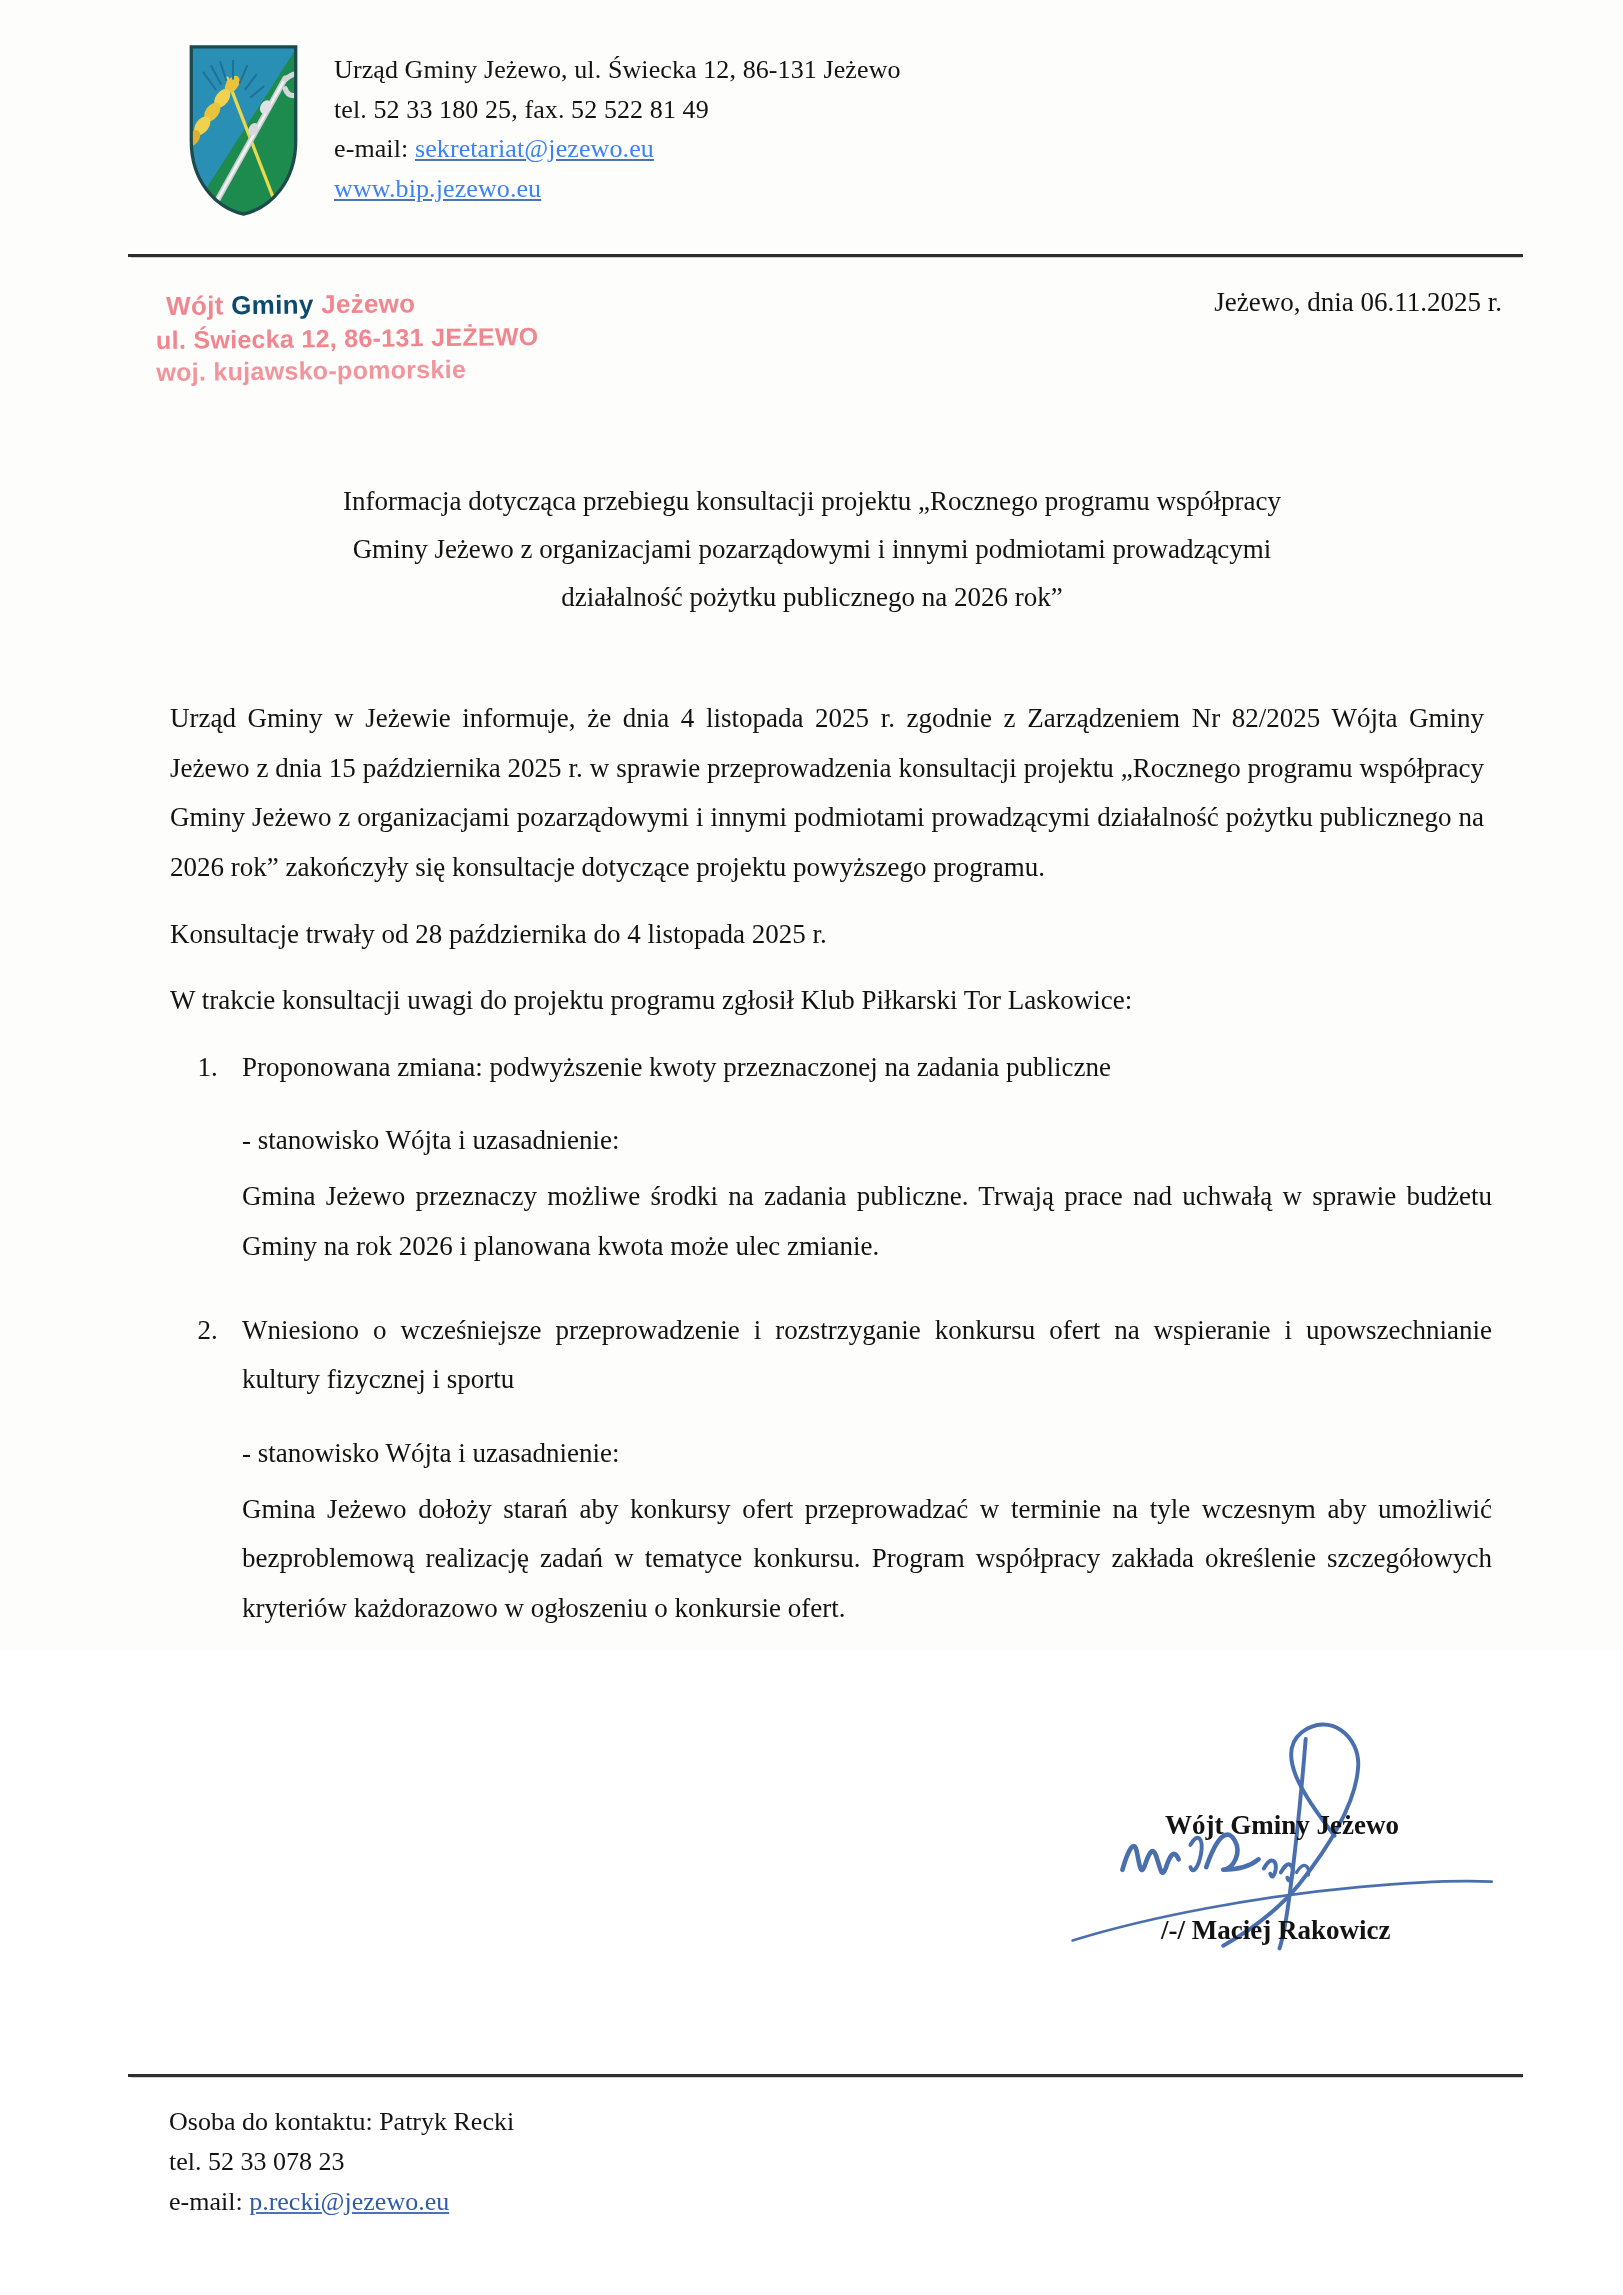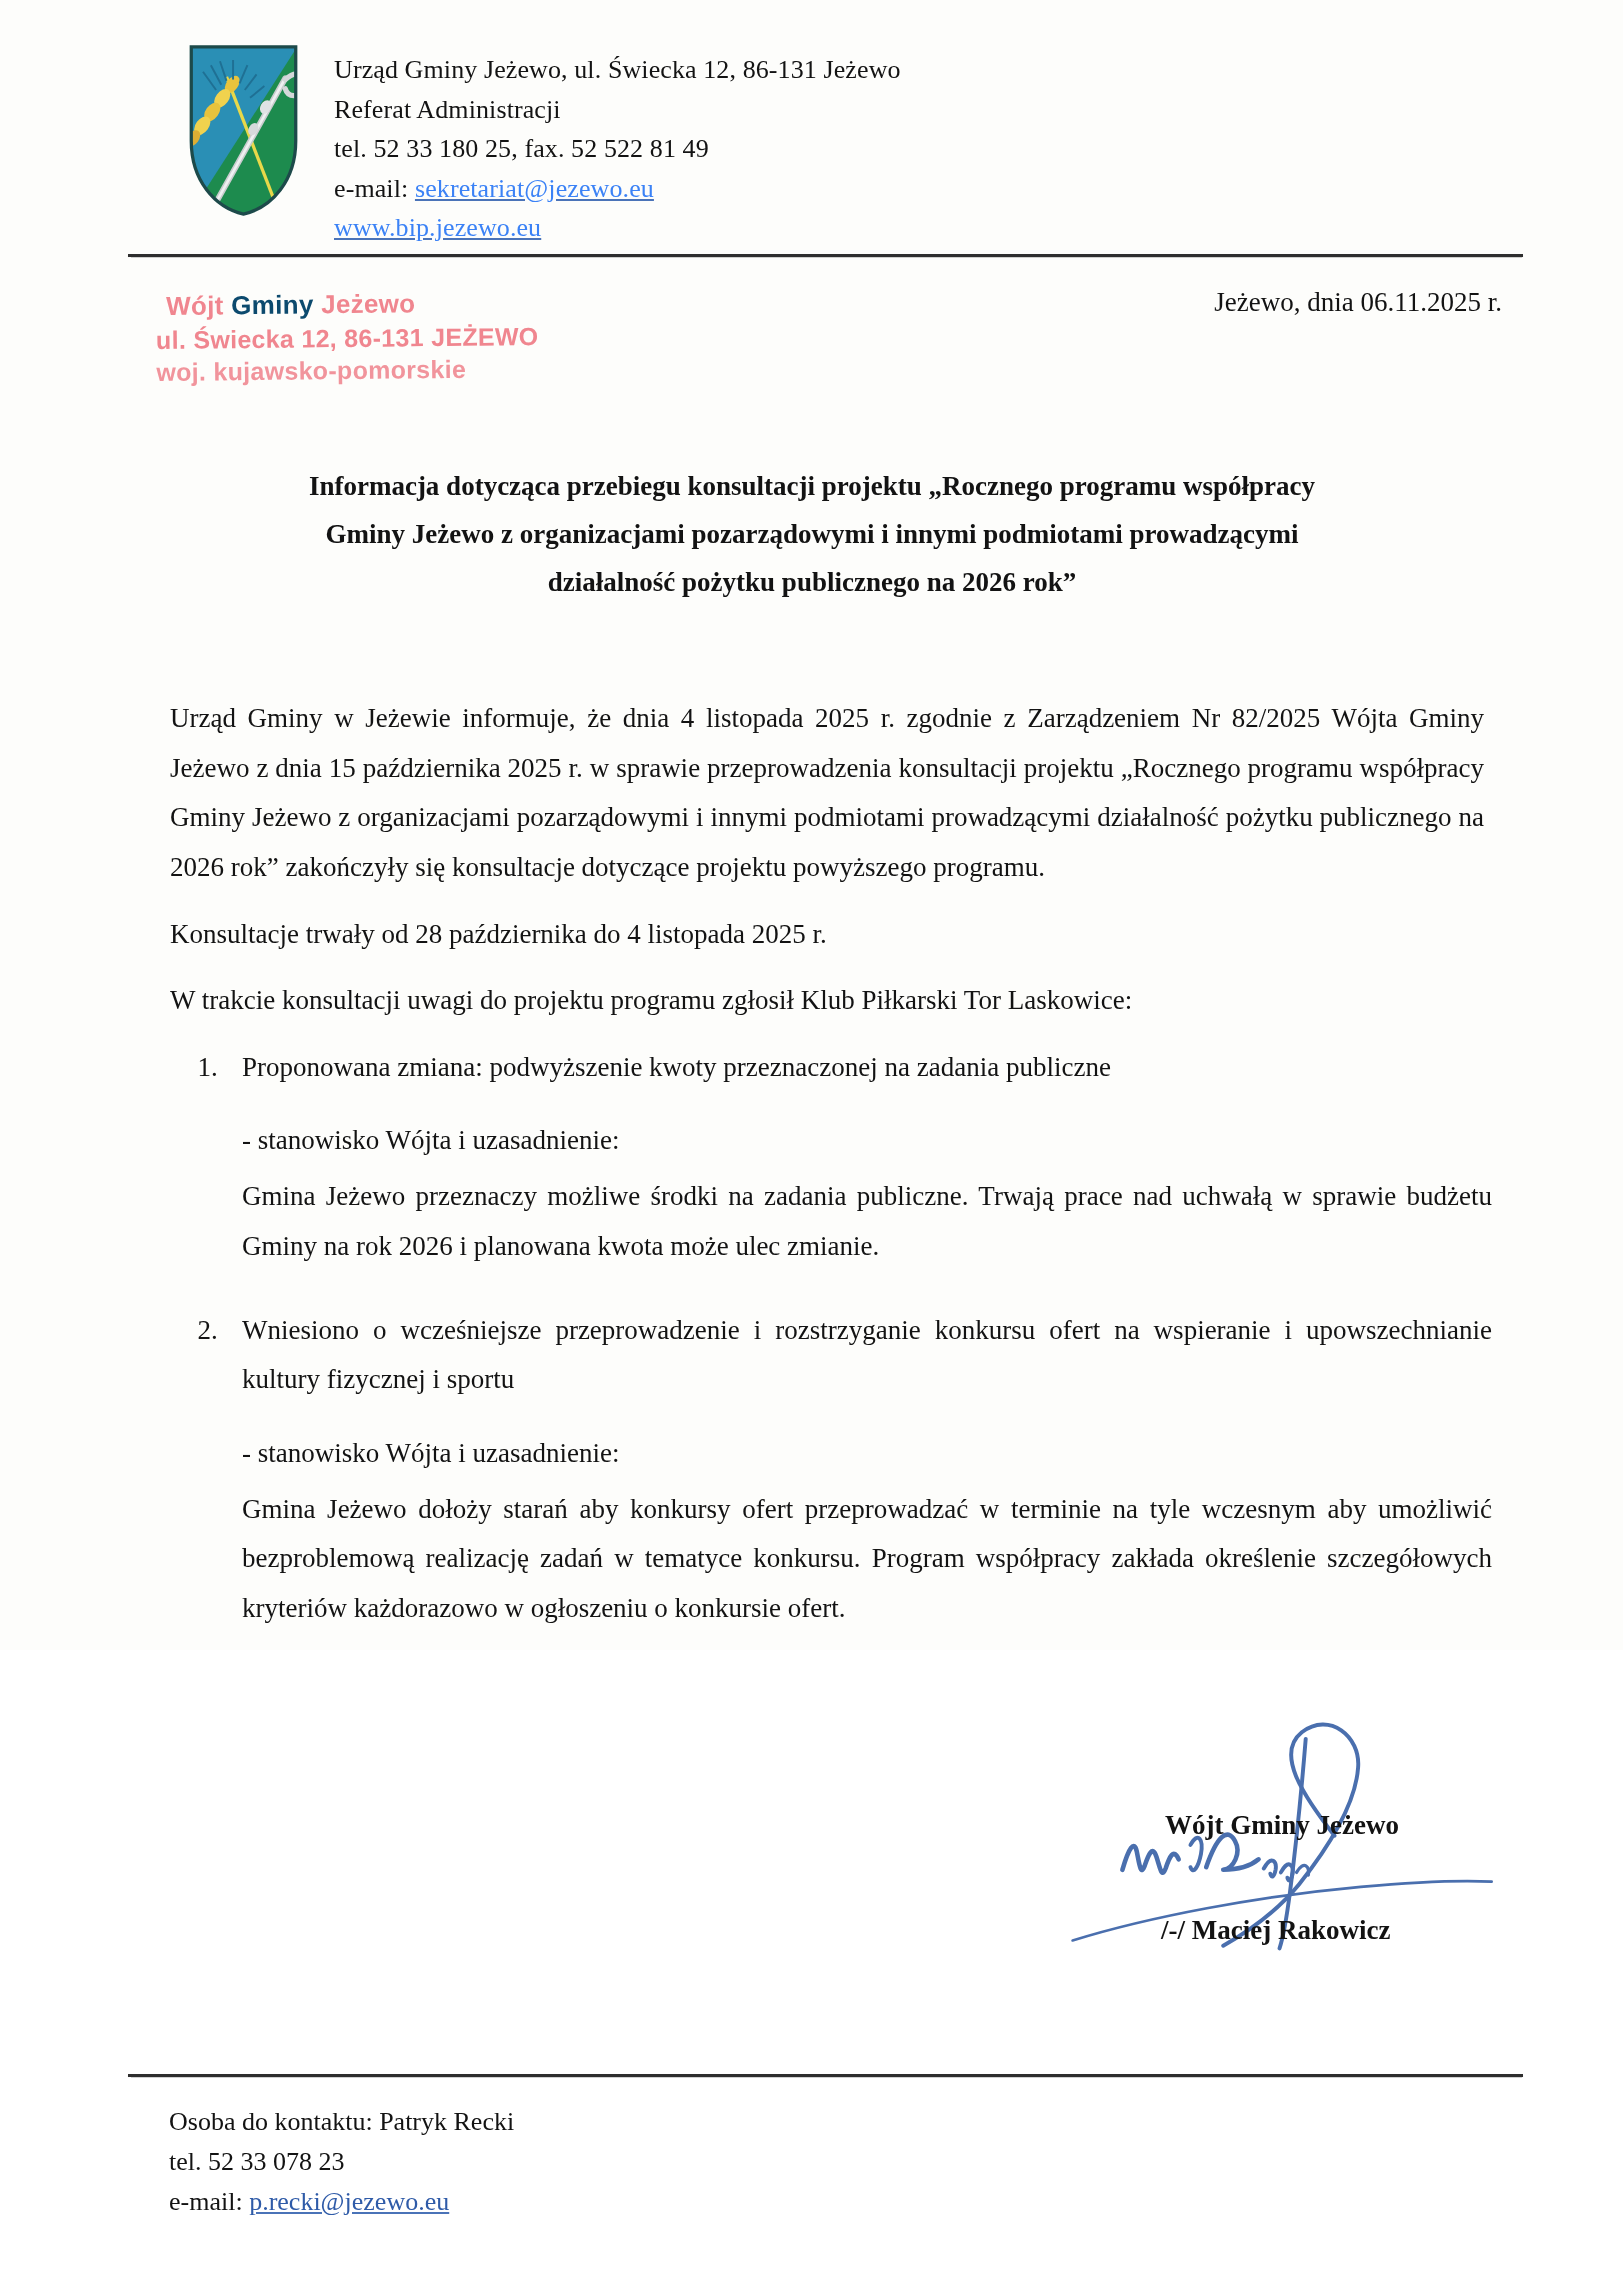--- a/index.html
+++ b/index.html
@@ -100,24 +100,24 @@
     right: 121px;
     top: 287px;
     font-size: 27px;
     white-space: nowrap;
   }
 
   
   .doc-title {
     position: absolute;
     left: 190px;
-    top: 462px;
+    top: 477px;
     width: 1244px;
     text-align: center;
-    font-weight: bold;
+    font-weight: normal;
     font-size: 27px;
     line-height: 1.78;
   }
   .doc-title .tline { display: block; }
 
   
   .body-block {
     position: absolute;
     left: 170px;
     top: 694px;
@@ -261,21 +261,20 @@
           <ellipse cx="120" cy="98" rx="11" ry="8" fill="#dfe2e4" transform="rotate(-60 120 98)"></ellipse>
           <ellipse cx="101" cy="132" rx="10" ry="7" fill="#d6d9db" transform="rotate(-60 101 132)"></ellipse>
         </g>
 
         <path d="M6 6 H166 V150 C166 210 130 252 86 262 C42 252 6 210 6 150 Z" fill="none" stroke="#1d4a4a" stroke-width="5"></path>
       </svg>
     </div>
 
     <div class="letterhead-text">
       <span class="line">Urząd Gminy Jeżewo, ul. Świecka 12, 86-131 Jeżewo</span>
-      <span class="line">Referat Administracji</span>
       <span class="line">tel. 52 33 180 25, fax. 52 522 81 49</span>
       <span class="line"><span>e-mail: </span><a class="lh-link" href="#">sekretariat@jezewo.eu</a></span>
       <span class="line"><a class="lh-link" href="#">www.bip.jezewo.eu</a></span>
     </div>
   </div>
 
   <div class="rule-top"></div>
 
   <div class="stamp">
     <span class="s1"><span>Wójt </span><span class="faded">Gminy</span><span> Jeżewo</span></span>

